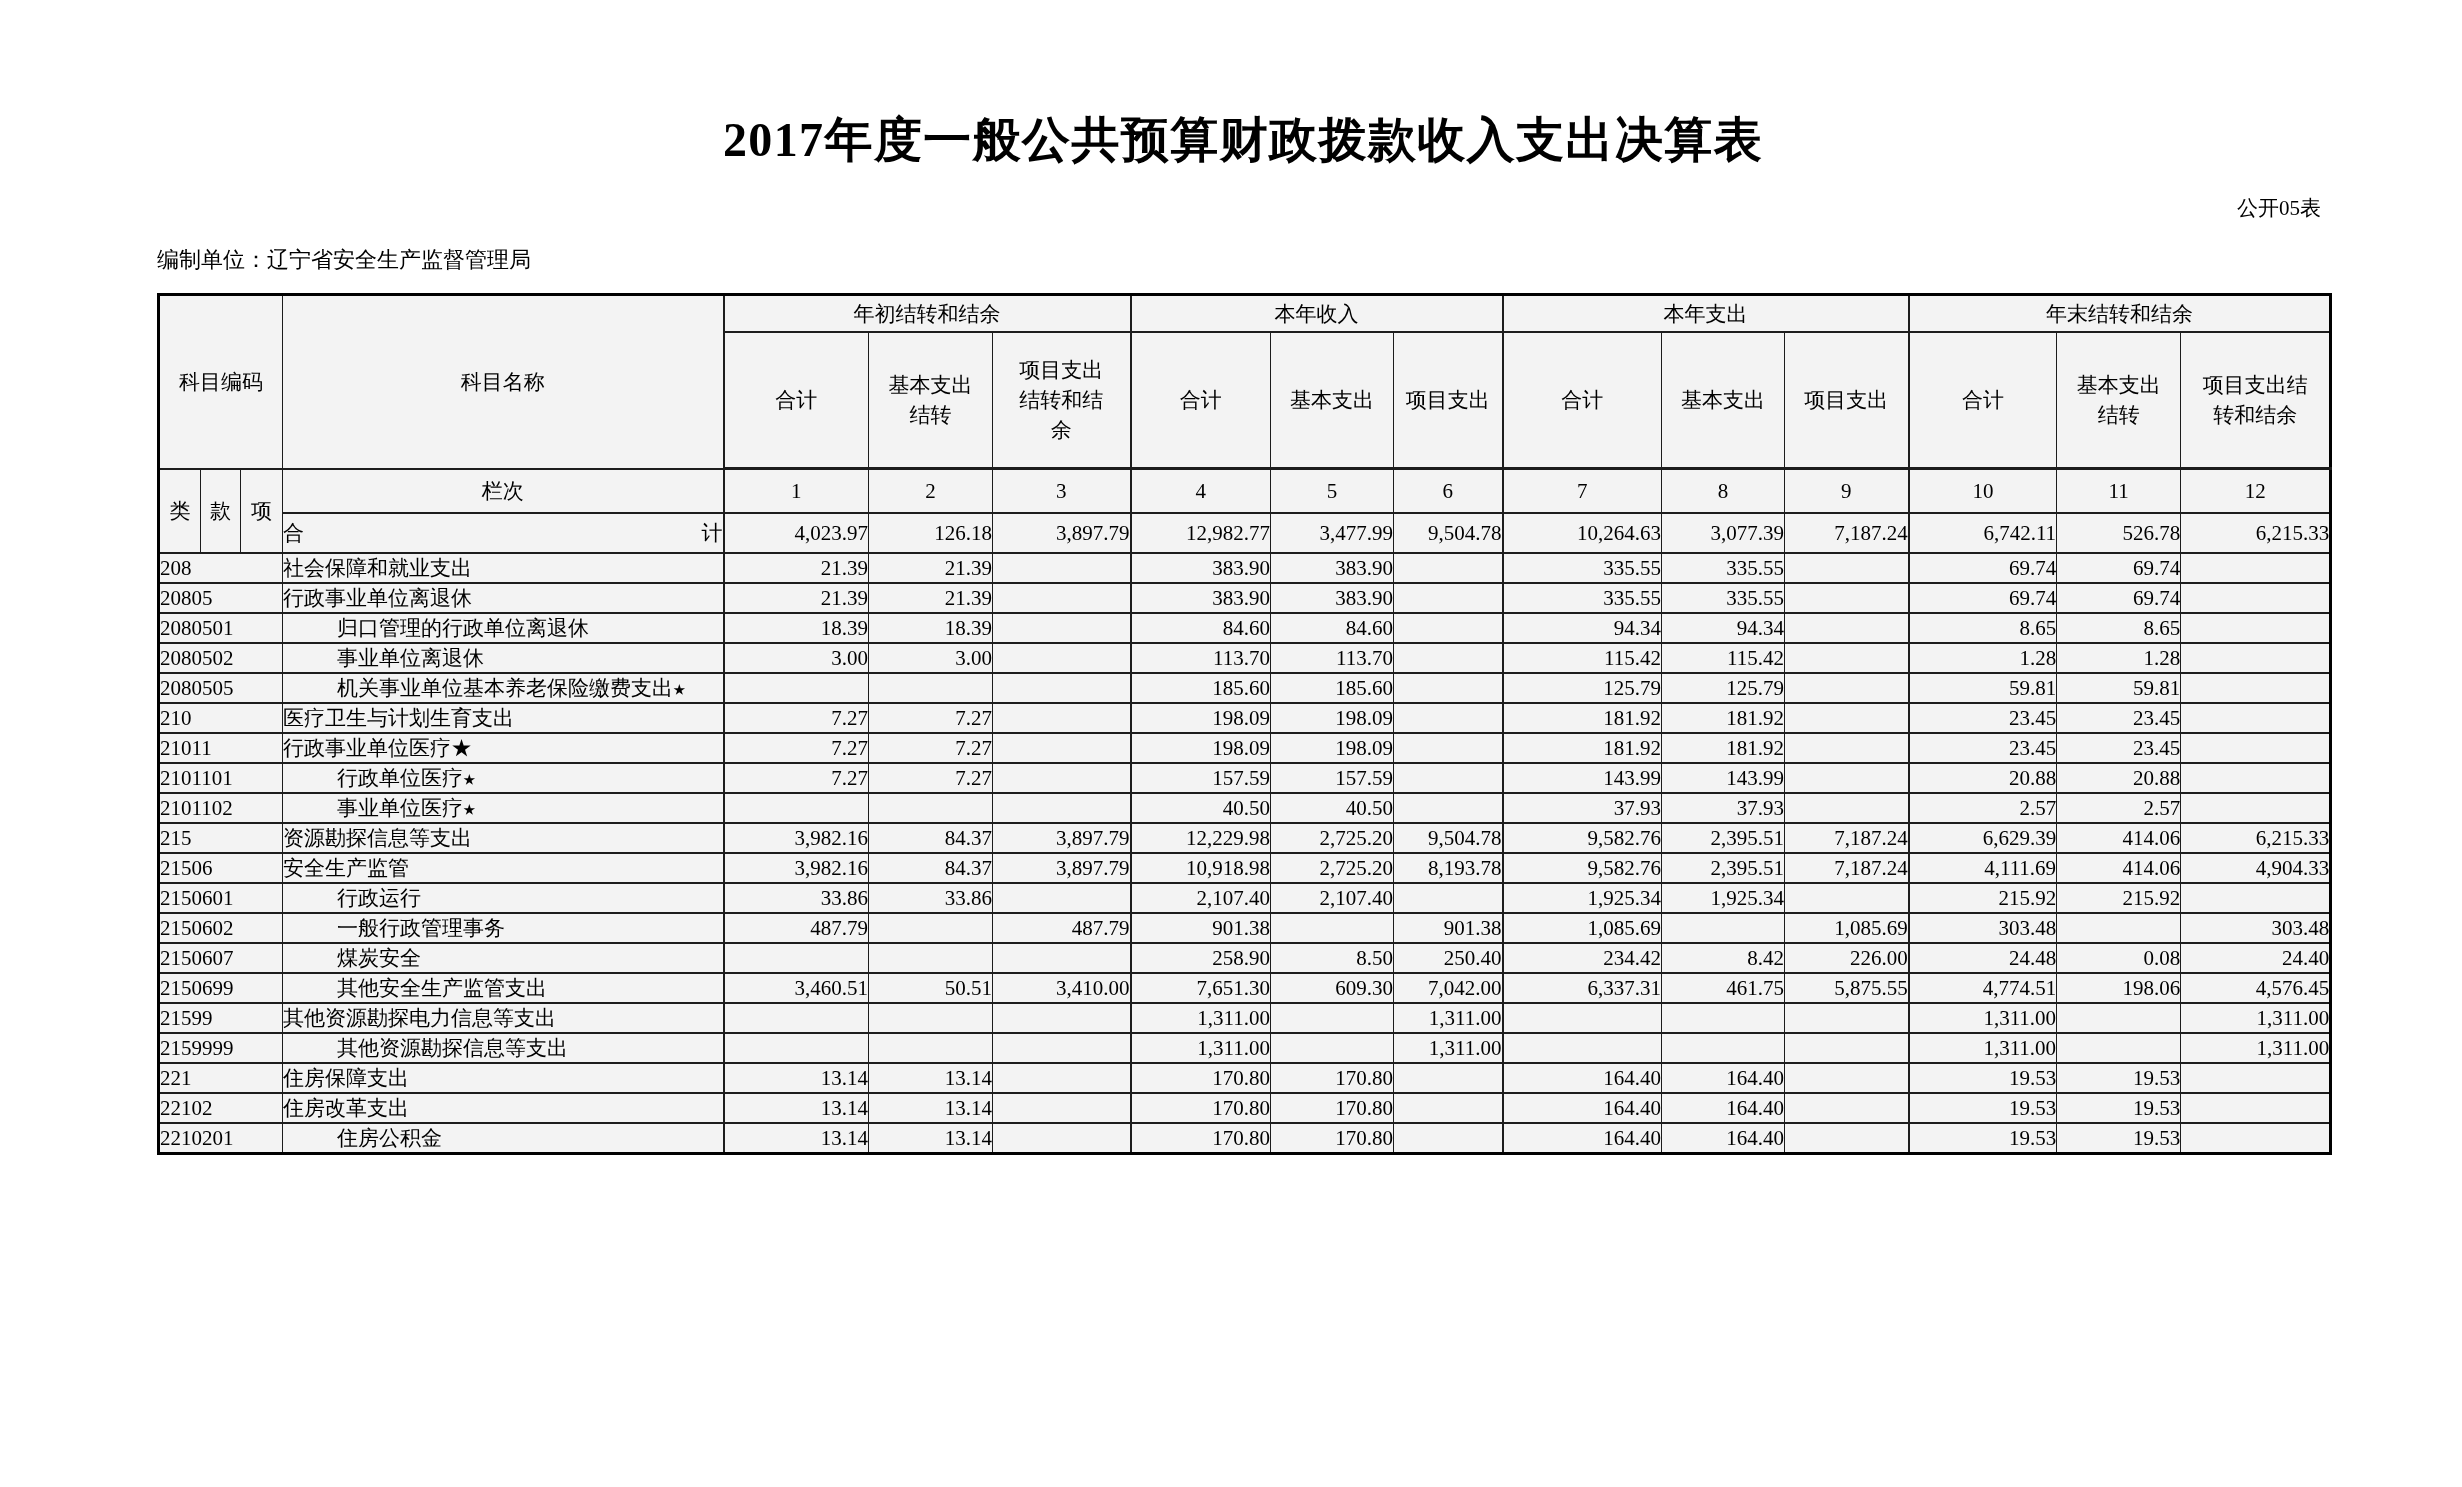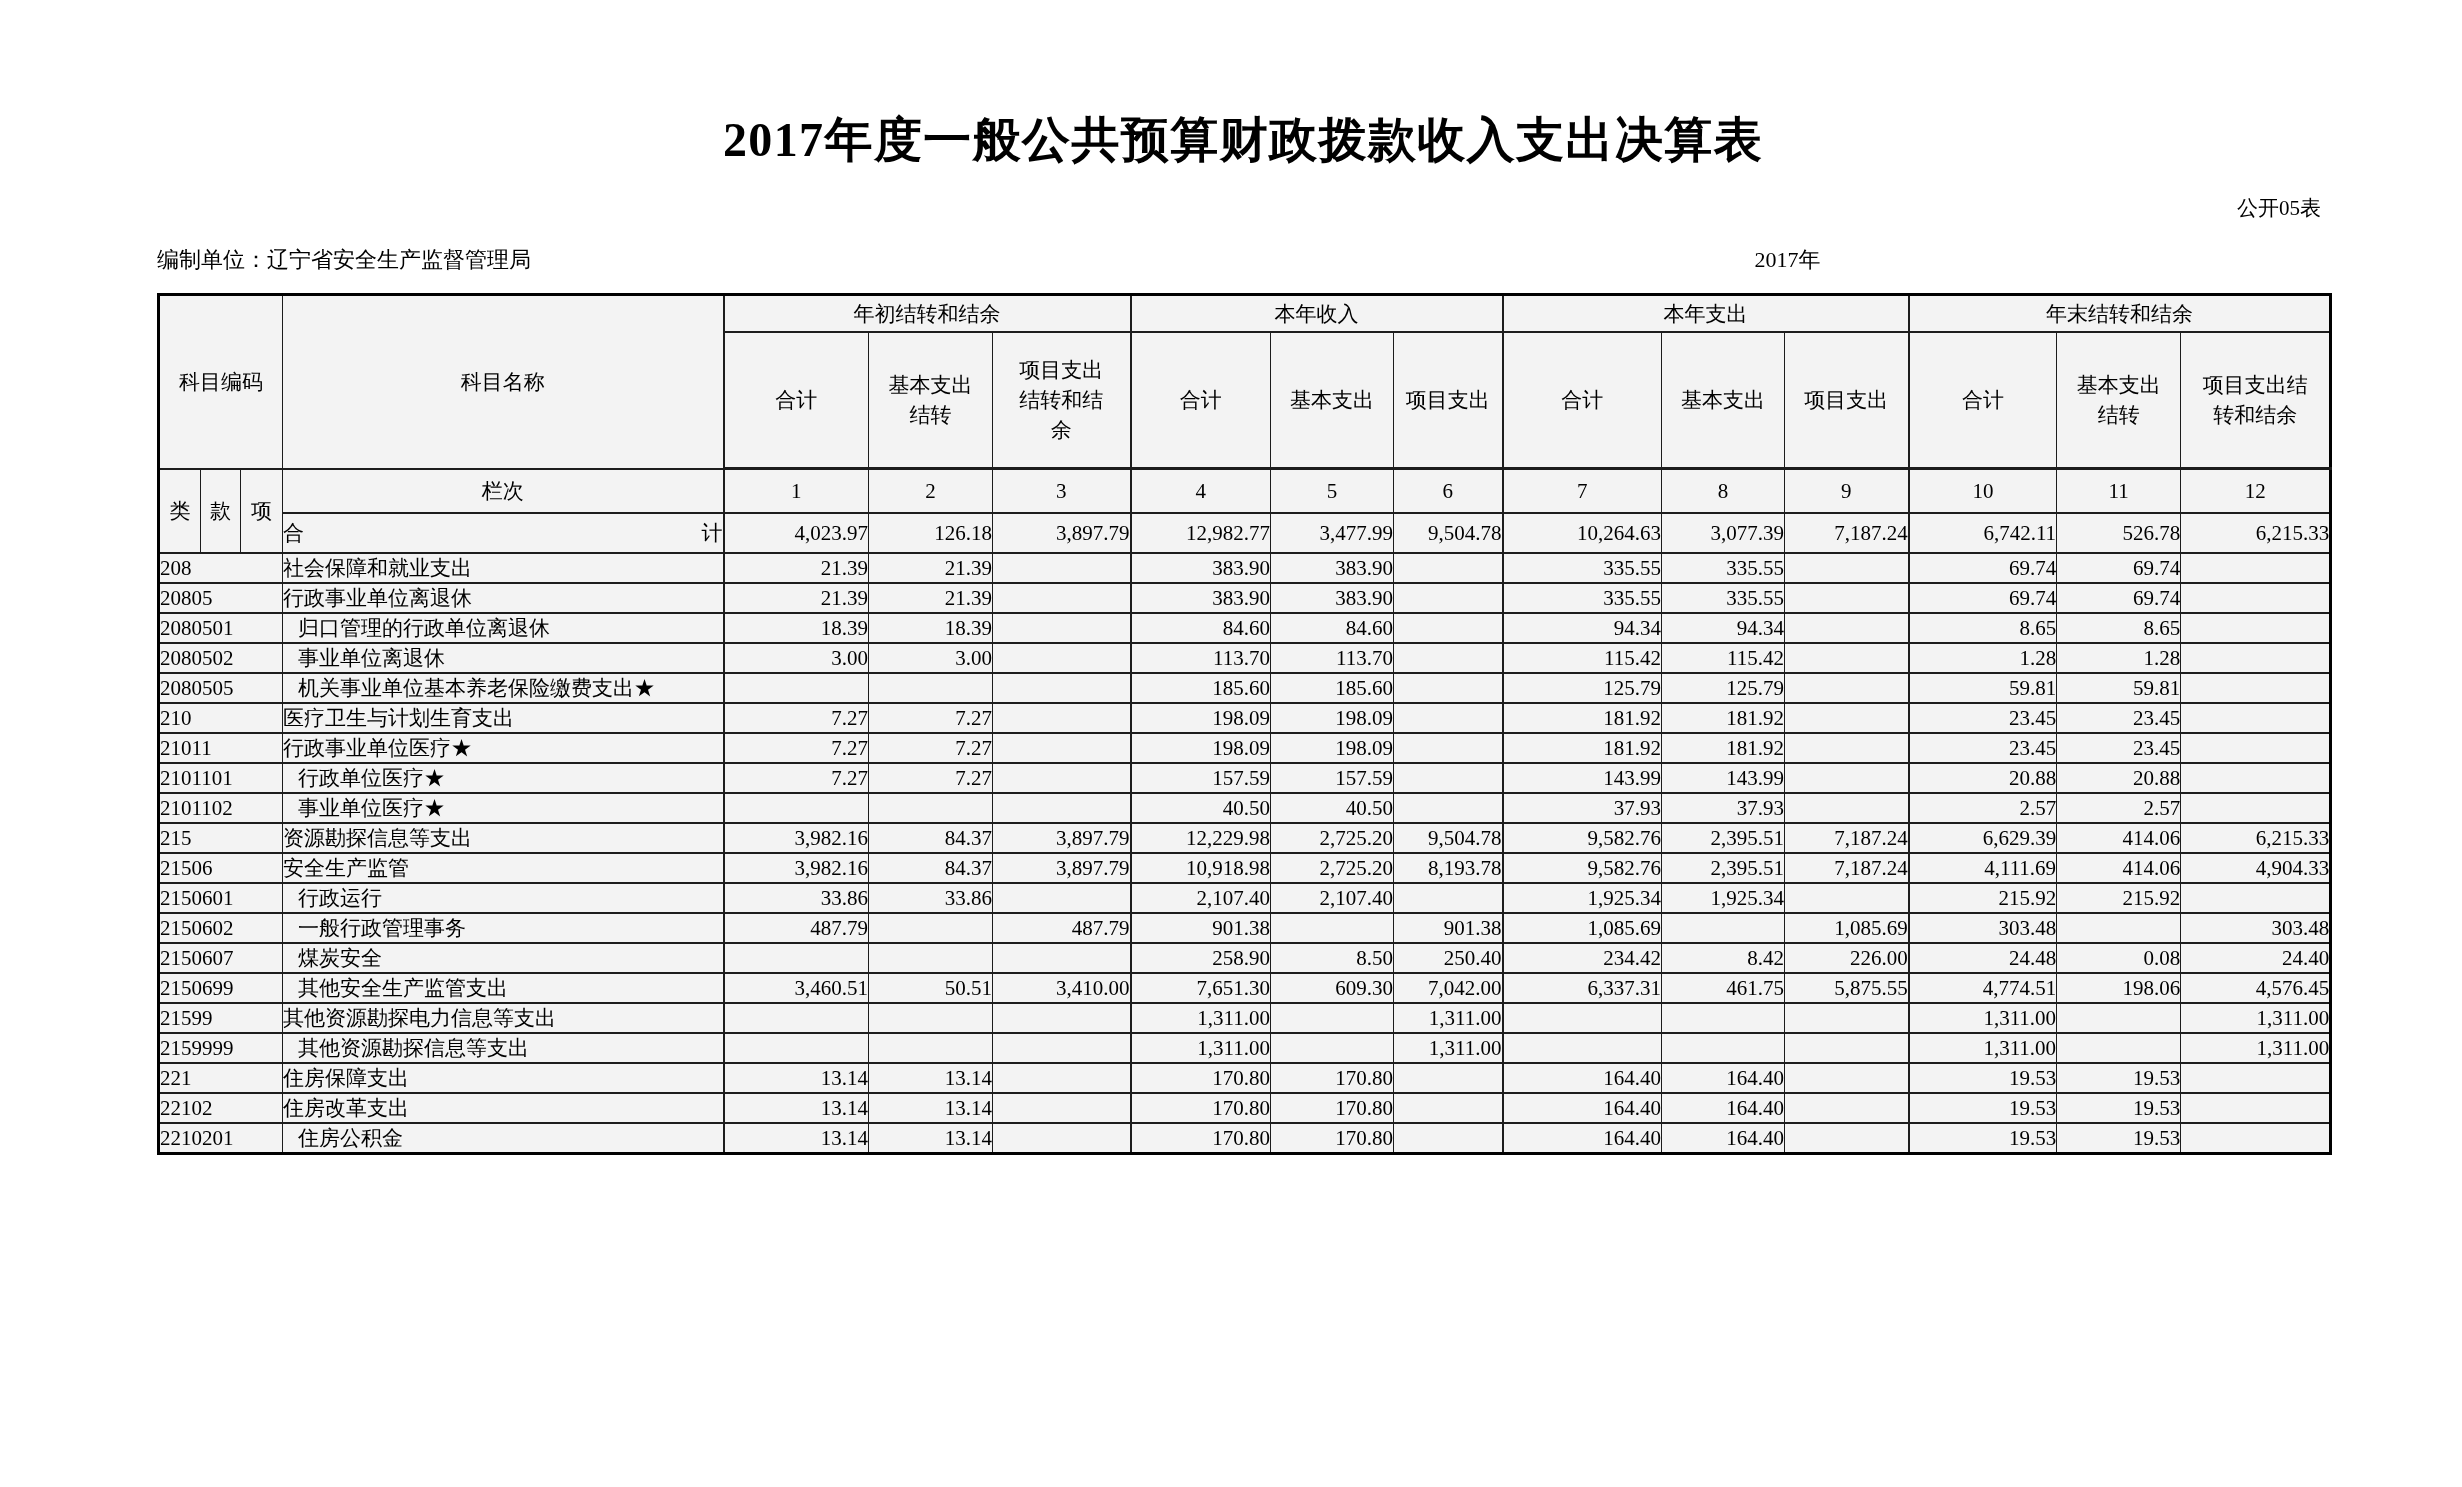--- a/index.html
+++ b/index.html
@@ -66,42 +66,41 @@
   tr.r-sub th   { height: 134px; text-align: center; white-space: pre-line; line-height: 1.45; }
   tr.r-sub th, th.bb-heavy { border-bottom-width: 3.5px; }
   tr.r-lanci th { height: 42px; text-align: center; }
   tr.r-total td { height: 38px; border-bottom-width: 2.8px; }
   th.bb4 { border-bottom-width: 2.8px; }
   tbody tr { height: 30px; }
   .gl { border-left-width: 2.1px !important; }
 
   td.code-cell { text-align: left; padding-left: 5.6px; }
   td.name-cell { text-align: left; padding-left: 7px; }
-  td.name-cell.indent { padding-left: 15px; }
+  td.name-cell.indent { padding-left: 54px; font-family: Liberation Mono, monospace; }
   td.num-cell  { text-align: right; padding-right: 7px; }
   td.total-name { padding: 0 8.5px 0 7px; }
   td.total-name .t-left  { float: left; }
   td.total-name .t-right { float: right; }
 
   .footnote {
     margin-top: 14px;
     font-size: 22.6px;
     text-align: left;
   }
 </style>
 </head>
 <body>
 
 <div class="sheet">
   <div class="page-title">2017年度一般公共预算财政拨款收入支出决算表</div>
   <div class="content">
     <div class="form-label">公开05表</div>
     <div class="meta-row">
       <span class="m-left">编制单位：辽宁省安全生产监督管理局</span>
-      <span class="m-center">2017年</span>
     </div>
 
     <table class="budget">
       <colgroup>
         <col style="width:42px">
           <col style="width:40px">
           <col style="width:42px">
         <col style="width:441px">
         <col style="width:145px">
           <col style="width:124px">

